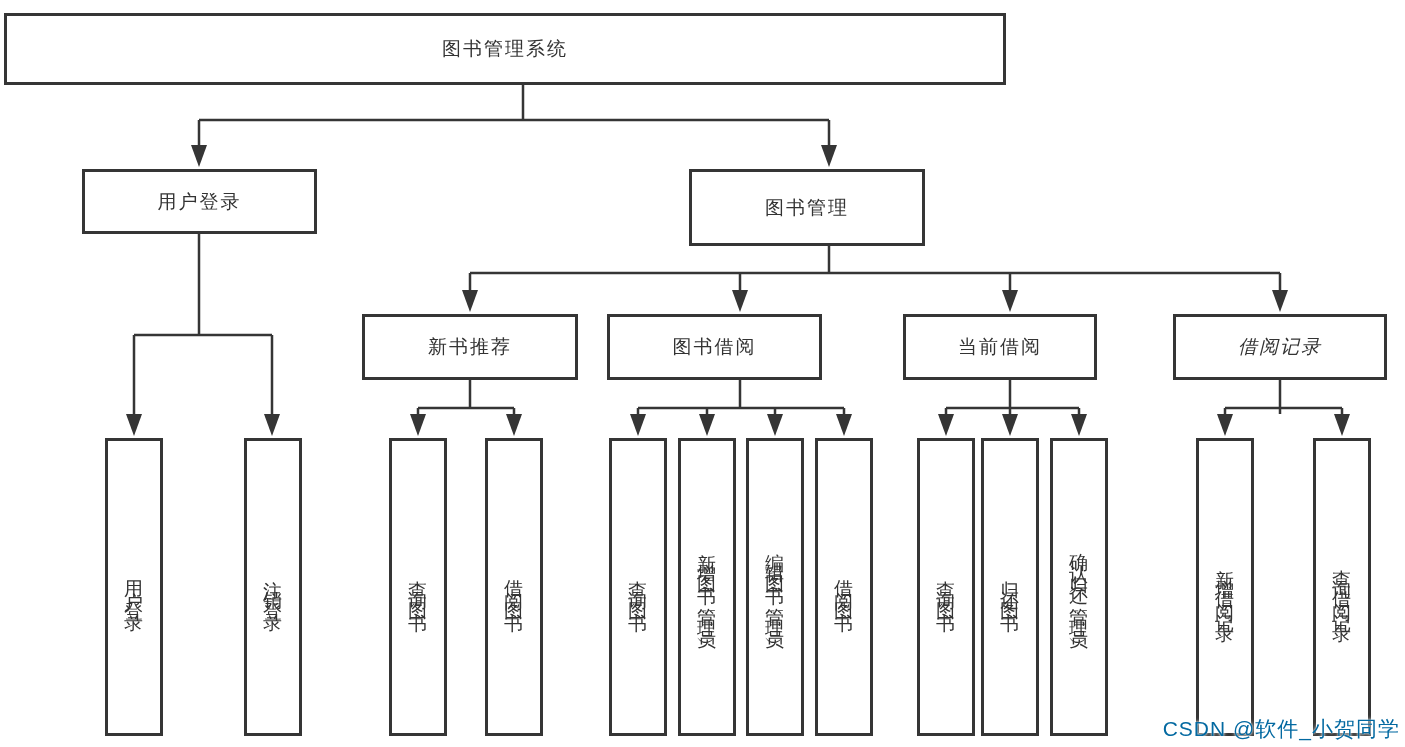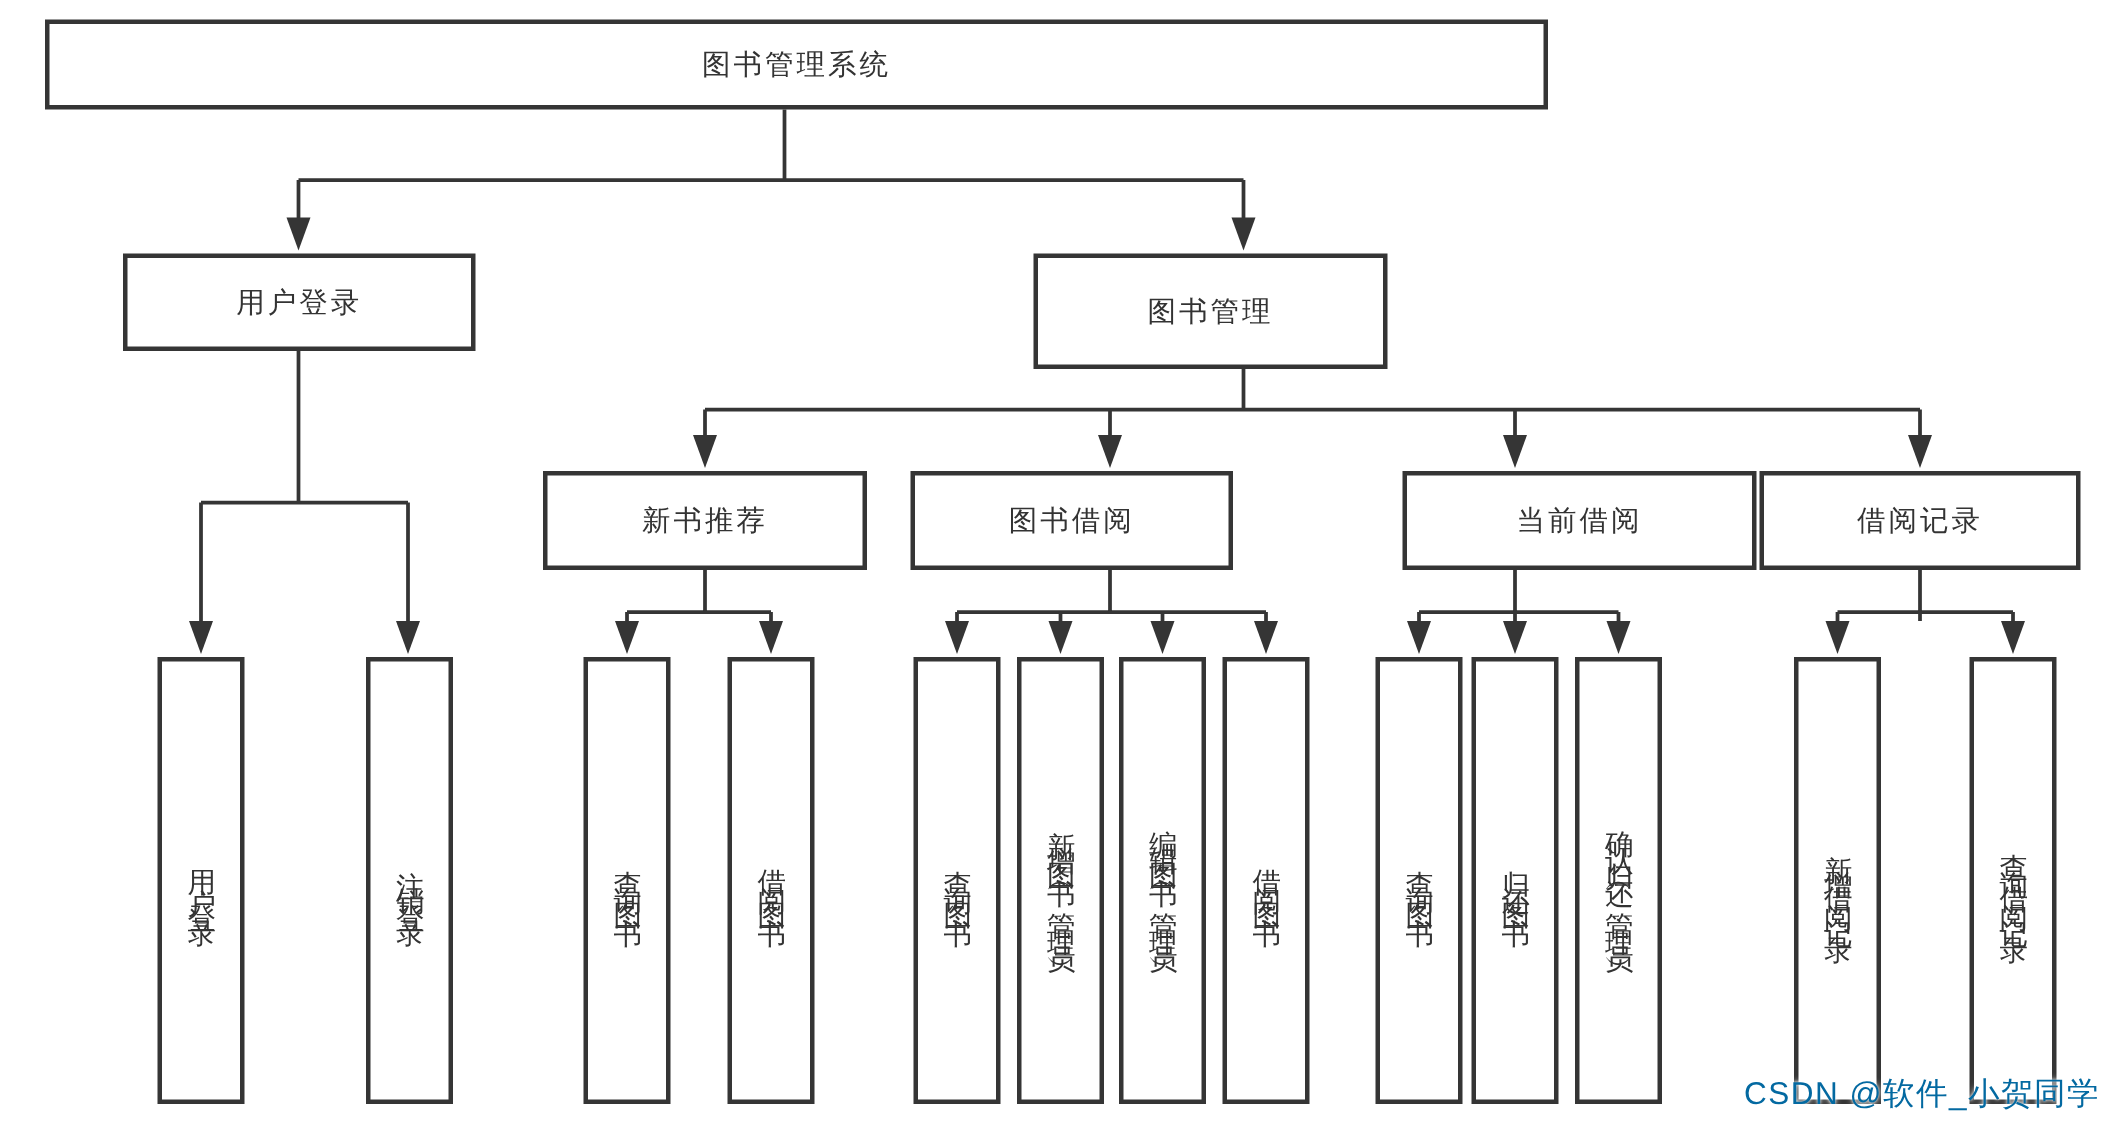--- a/index.html
+++ b/index.html
@@ -13,30 +13,30 @@
   .connectors { position: absolute; left: 0; top: 0; z-index: 1; }
   .box {
     position: absolute; z-index: 2;
     background: #ffffff;
     border: 3px solid #353535;
     display: flex; align-items: center; justify-content: center;
     color: #333333; font-size: 19px; letter-spacing: 2px;
     text-align: center;
   }
   
-  .n-root { left: 30px; top: 13px; width: 1002px; height: 60px; }
+  .n-root { left: 4px; top: 13px; width: 1002px; height: 72px; }
   
   .n-user-login { left: 82px;  top: 169px; width: 235px; height: 65px; }
   .n-book-mgmt  { left: 689px; top: 169px; width: 236px; height: 77px; justify-content: center; }
   
   .n-l3 { top: 314px; height: 66px; }
   .n-new-book   { left: 362px;  width: 216px; }
   .n-borrowing  { left: 607px;  width: 215px; }
-  .n-current    { left: 903px;  width: 236px; margin-left: 32px; }
-  .n-records    { left: 1173px; width: 214px; }
+  .n-current    { left: 903px;  width: 194px; }
+  .n-records    { left: 1173px; width: 214px; font-style: italic; }
   
   .leaf { top: 438px; height: 298px; width: 58px; border-width: 3px; }
   .leaf span {
     writing-mode: vertical-rl;
     text-orientation: mixed;
     letter-spacing: 11px;
     line-height: 1;
     font-size: 19px;
     white-space: nowrap;
   }

